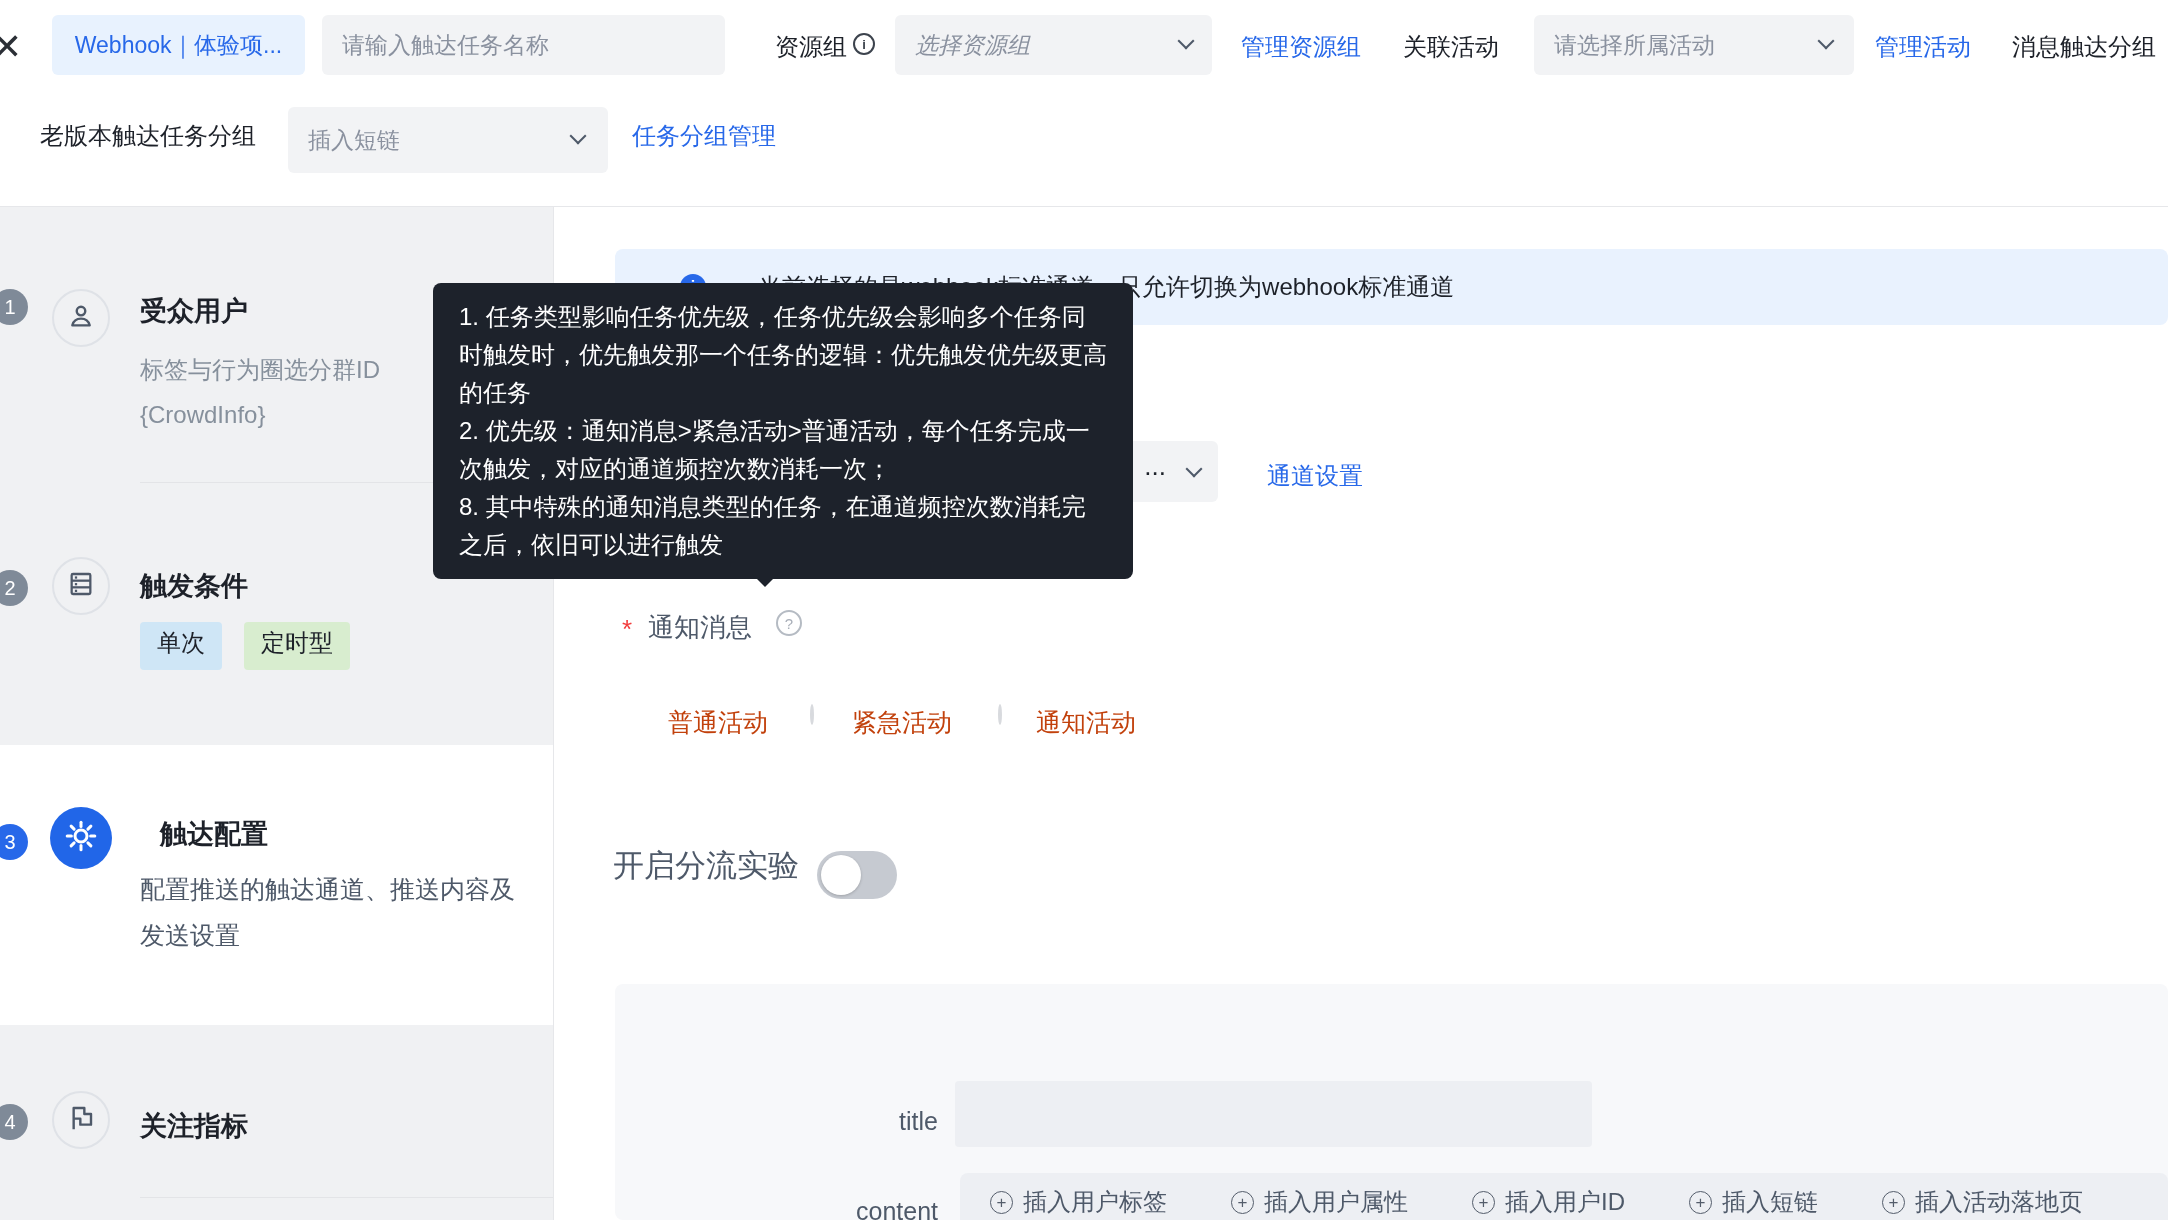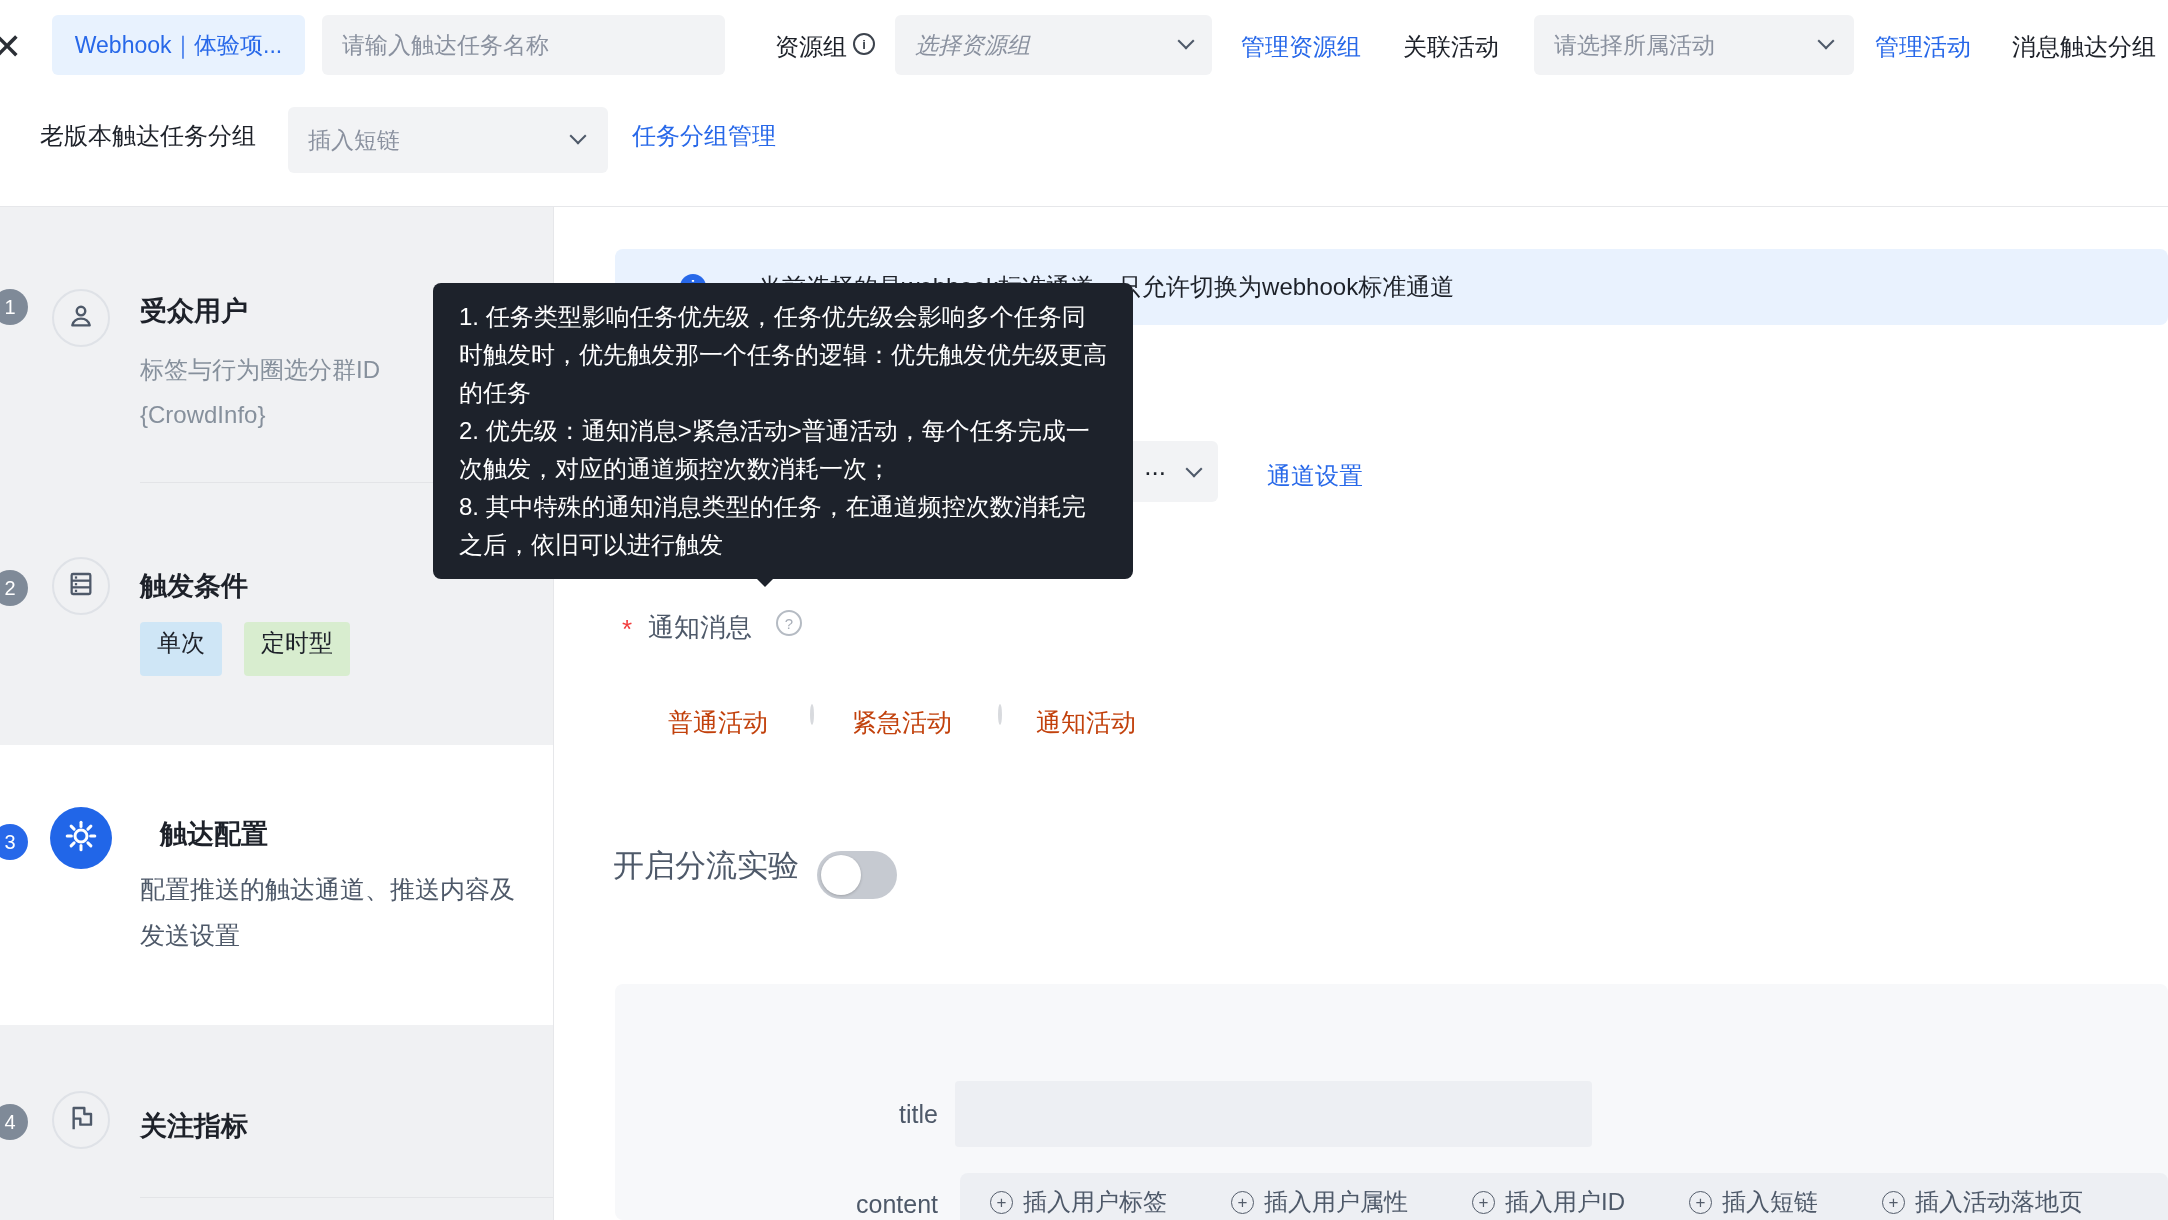--- a/index.html
+++ b/index.html
@@ -14,36 +14,36 @@
   .chev { position:absolute; width:12px; height:12px; border-right:2.5px solid #4e5969; border-bottom:2.5px solid #4e5969; transform:rotate(45deg); }
   .txtinput { background:#f2f3f5; border:none; outline:none; border-radius:6px; font-size:23px; color:#1d2129; padding:0 20px; font-family:inherit; }
   .txtinput::placeholder { color:#8a919f; }
   .card { background:#f0f1f3; }
   .badge { width:36px; height:36px; border-radius:50%; background:#7f8a98; color:#fff; font-size:20px; display:flex; align-items:center; justify-content:center; }
   .badge.active { background:#2768e9; }
   .icirc { width:58px; height:58px; border-radius:50%; border:2px solid #dfe2e7; display:flex; align-items:center; justify-content:center; }
   .icirc.blue { width:62px; height:62px; background:#2166e8; border:none; }
   .stitle { font-size:27px; font-weight:bold; color:#1d2129; white-space:nowrap; }
   .sdesc { font-size:24px; color:#86909c; line-height:45px; }
-  .tag { display:inline-block; height:54px; line-height:42px; padding:0 17px; border-radius:4px; font-size:24px; color:#1d2129; }
+  .tag { display:inline-block; height:48px; line-height:42px; padding:0 17px; border-radius:4px; font-size:24px; color:#1d2129; }
   .divh { background:#e6e7ea; }
   .banner { background:#e9f2fe; border-radius:8px; display:flex; align-items:center; }
   .infoi { width:26px; height:26px; border-radius:50%; background:#2768e9; color:#fff; font-size:16px; font-weight:bold; display:flex; align-items:center; justify-content:center; font-style:normal; }
   .tooltip { background:#1d222b; color:#fff; border-radius:8px; padding:15px 26px; font-size:24px; line-height:38px; z-index:6; }
   .tooltip p { margin:0; }
   .tipArrow { width:0; height:0; border-left:13px solid transparent; border-right:13px solid transparent; border-top:13px solid #1d222b; z-index:6; }
   .helpq { width:26px; height:26px; border-radius:50%; border:2px solid #b5bbc3; color:#a8aeb8; font-size:15px; display:flex; align-items:center; justify-content:center; }
   .radio { width:28px; height:28px; border-radius:50%; background:#fff; border:2px solid #d8dade; position:relative; }
   .radio.on { background:#2166e8; border:none; }
   .radio.on::after { content:""; position:absolute; left:9px; top:9px; width:10px; height:10px; border-radius:50%; background:#fff; }
   .rlabel { font-size:25px; color:#c2410c; white-space:nowrap; }
   .toggle { width:80px; height:48px; border-radius:24px; background:#c6cad1; position:relative; cursor:pointer; }
   .toggle .knob { position:absolute; left:4px; top:4px; width:40px; height:40px; border-radius:50%; background:#fff; box-shadow:0 1px 3px rgba(0,0,0,.2); }
   .panel { background:#f7f8fa; border-radius:8px; }
-  .flabel { font-size:25px; color:#4e5969; text-align:right; width:120px; }
+  .flabel { font-size:25px; color:#4e5969; text-align:right; width:120px;margin-top:7px; }
   .editorbox { background:#edeff3; border-radius:8px 8px 0 0; }
   .insbtn { display:flex; align-items:center; gap:10px; font-size:24px; color:#4e5969; white-space:nowrap; cursor:pointer; }
   .plusc { width:23px; height:23px; border-radius:50%; border:1.5px solid #545d6b; display:flex; align-items:center; justify-content:center; font-size:17px; line-height:1; color:#545d6b; }
   .chip { background:#e8f2fe; border-radius:6px; color:#2768e9; font-size:23px; display:flex; align-items:center; justify-content:center; white-space:nowrap; }
   .smallinfo { width:22px; height:22px; border-radius:50%; border:2px solid #3c434d; color:#3c434d; font-size:13px; font-weight:bold; display:flex; align-items:center; justify-content:center; font-style:normal; }
 </style>
 </head>
 <body>
 
 <div id="screen">

